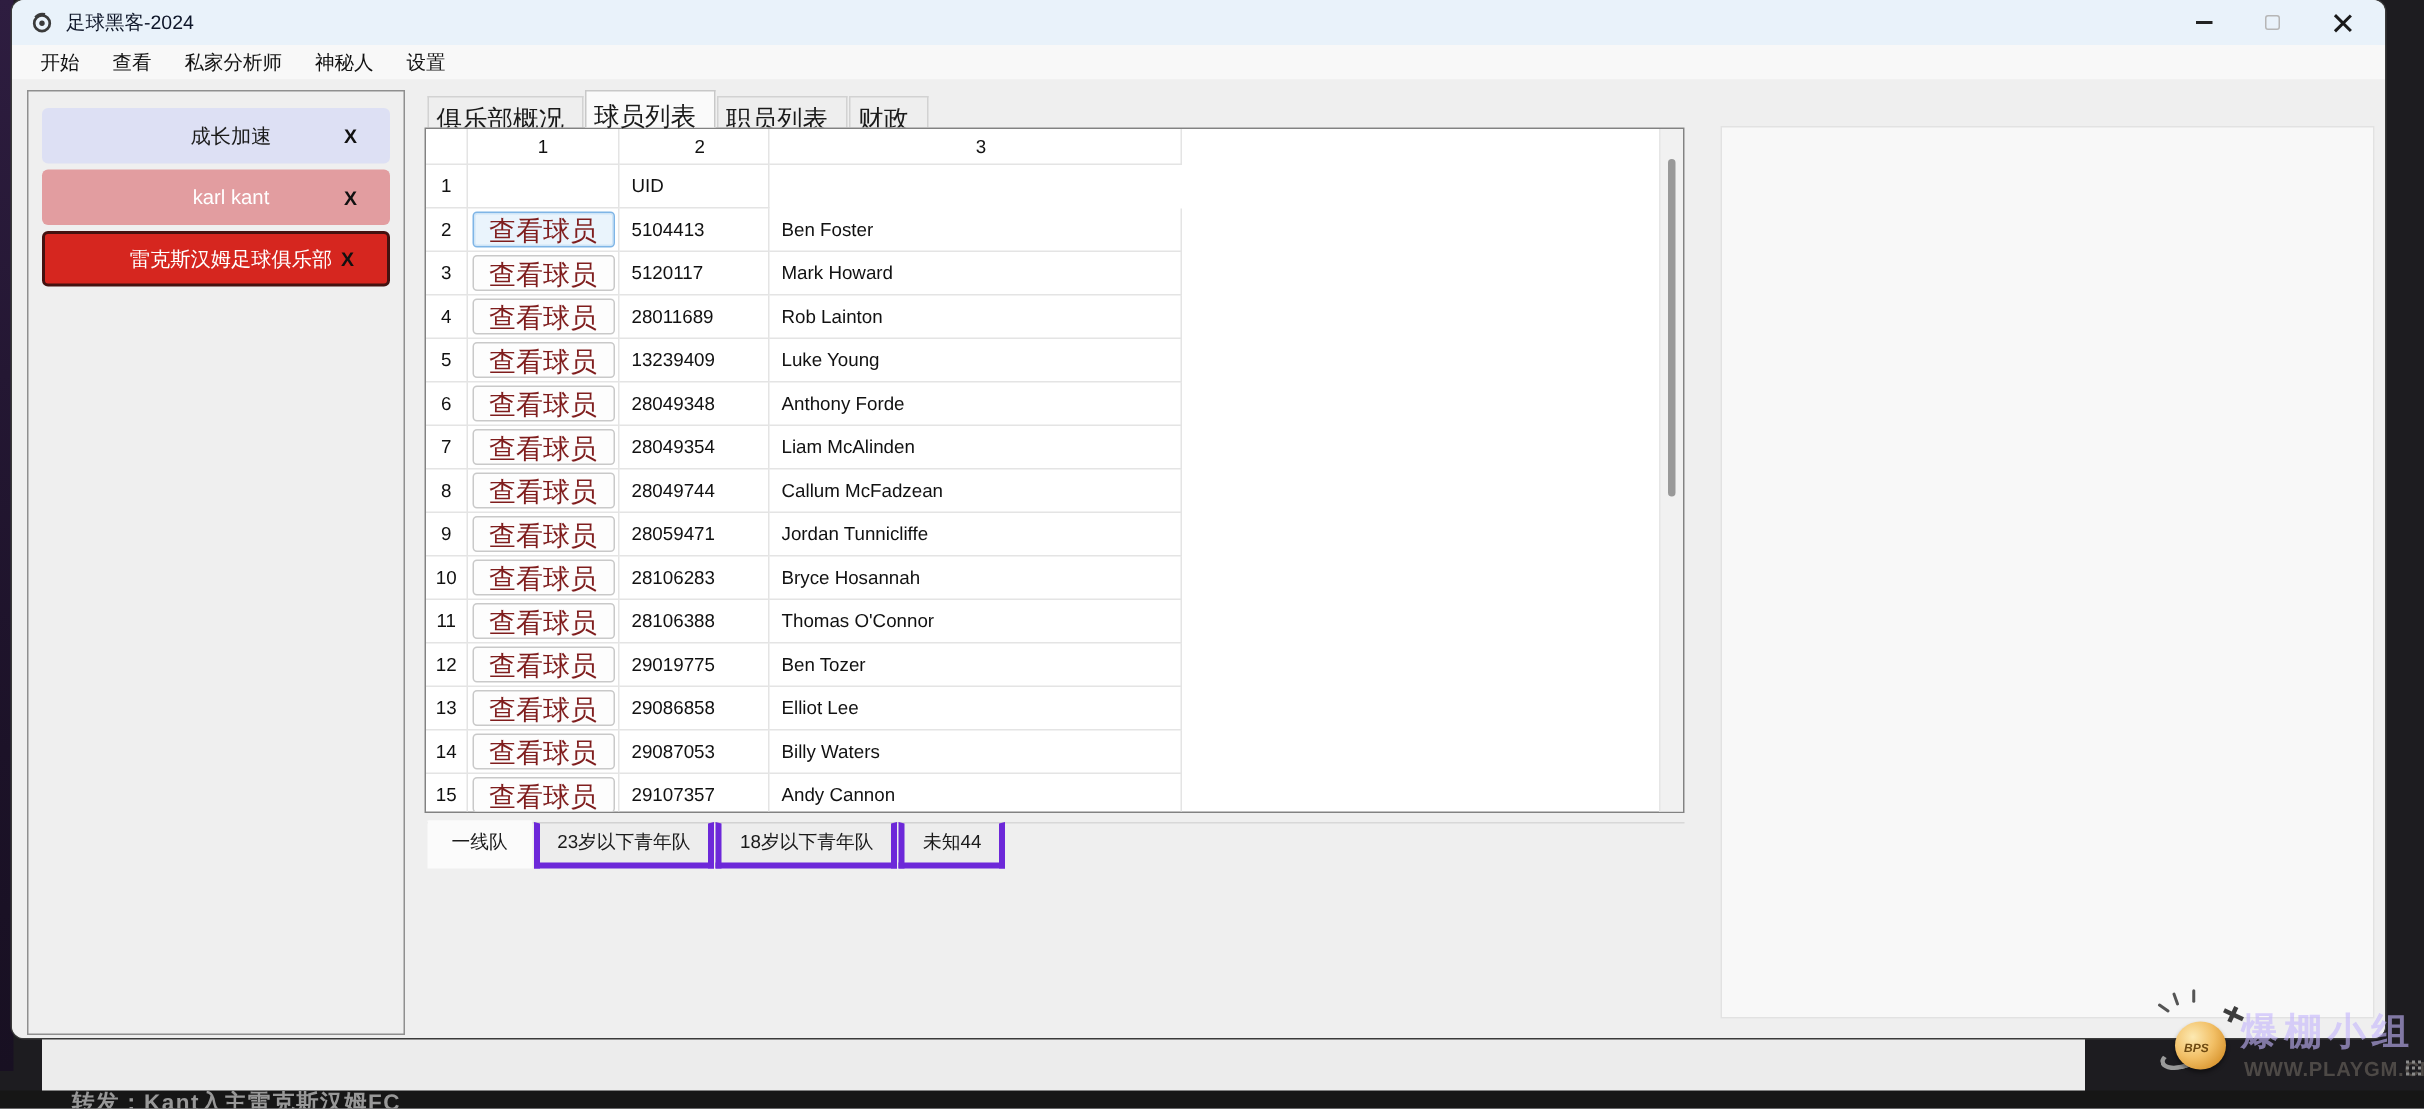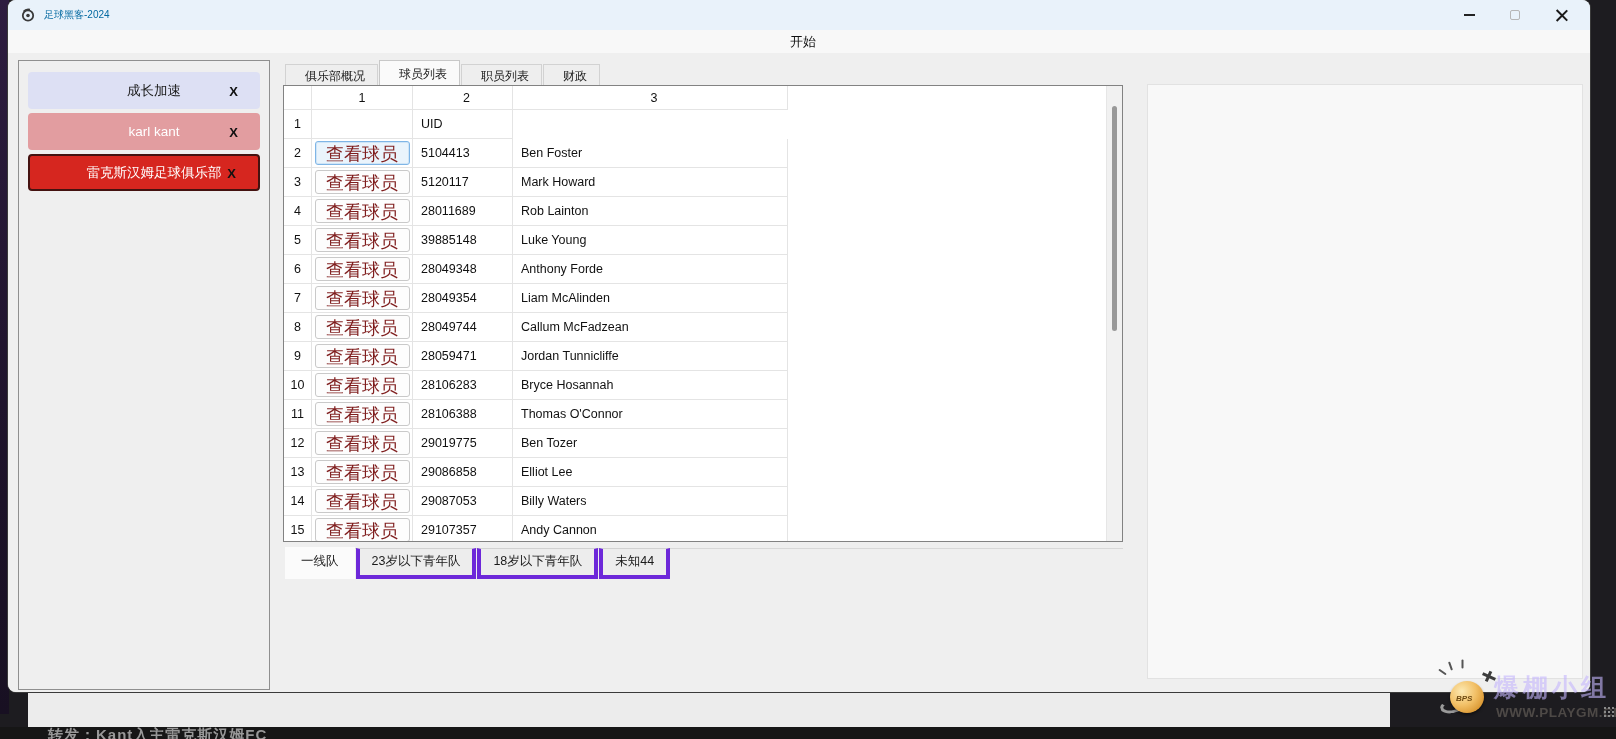--- a/index.html
+++ b/index.html
@@ -15,49 +15,49 @@
     background:#ececec; }
   .bg-bottom-bar { position:absolute; left:0; top:727px; width:1616px; height:12px; background:#161616; }
 
   
   .window { position:absolute; left:8px; top:0; width:1582px; height:692px;
     background:#efefef; border-radius:8px; box-shadow:0 0 0 1px #3a3a3a; overflow:hidden; z-index:2; }
 
   .titlebar { position:absolute; left:0; top:0; width:100%; height:30px;
     background:#e9f2fa; display:flex; align-items:center; padding-left:12px; }
   .app-icon { width:16px; height:16px; margin-right:8px; }
-  .title-text { font-size:10px; color:#0369a1; }
+  .title-text { font-size:13px; color:#0f172a; }
   .win-controls { position:absolute; right:6px; top:0; height:30px; display:flex; }
   .win-btn { width:46px; height:30px; display:flex; align-items:center; justify-content:center; }
   .glyph-min { width:11px; height:1.5px; background:#222; }
   .glyph-max { width:10px; height:10px; border:1.4px solid #b6b6b6; border-radius:2px; }
   .glyph-close { position:relative; width:12px; height:12px; }
   .glyph-close::before,.glyph-close::after { content:""; position:absolute; left:5.5px; top:-1px;
     width:1.6px; height:15px; background:#1a1a1a; }
   .glyph-close::before { transform:rotate(45deg); }
   .glyph-close::after { transform:rotate(-45deg); }
 
   .menubar { position:absolute; left:0; top:30px; width:100%; height:23px;
-    background:#f8f8f8; display:flex; align-items:center; padding-left:8px;flex-direction:column; }
+    background:#f8f8f8; display:flex; align-items:center; padding-left:8px; }
   .menu-item { font-size:13px; color:#111; padding:3px 11px; }
 
   .content { position:absolute; left:0; top:53px; width:100%; height:639px; background:#efefef; }
 
   
   .left-panel { position:absolute; left:10px; top:7px; width:252px; height:630px;
     border:1px solid #8f8f8f; background:#efefef; }
   .side-box { position:relative; margin:4px 9px 0 9px; height:37px; border-radius:4px;
     display:flex; align-items:center; justify-content:center; font-size:13.5px;padding-left:20px; }
   .side-box:first-child { margin-top:11px; }
   .side-close { position:absolute; right:22px; top:50%; transform:translateY(-50%);
     color:#111; font-size:13px; font-weight:bold; }
 
   
   .tabs { position:absolute; left:277px; top:9px; display:flex; align-items:flex-end; height:23px; }
-  .tab { font-size:12px; color:#1a1a1a; padding:3px 12px 4px 19px; background:#eeeeee;
+  .tab { font-size:17px; color:#1a1a1a; padding:3px 12px 4px 5px; background:#eeeeee;
     border:1px solid #d2d2d2; border-bottom:none; margin-right:1px; height:21px; }
   .tab.active { background:#fafafa; height:25px; padding-top:5px; position:relative; z-index:3;
     border-color:#c8c8c8; }
 
   
   .table-wrap { position:absolute; left:275px; top:32px; width:840px; height:457px;
     background:#ffffff; border:1px solid #828282; }
   .grid { position:absolute; left:0; top:0; right:17px; bottom:0; overflow:hidden; }
   .colnum-row { display:flex; height:24px; width:504px; }
   .trow { display:flex; height:29px; width:504px; }
@@ -215,21 +215,21 @@
     </div>
     <div class="c col2">28011689</div>
     <div class="c col3">Rob Lainton</div>
   </div>
 
   <div class="trow">
     <div class="c rownum">5</div>
     <div class="c col1">
       <button class="view-btn">查看球员</button>
     </div>
-    <div class="c col2">39885148</div>
+    <div class="c col2">13239409</div>
     <div class="c col3">Luke Young</div>
   </div>
 
   <div class="trow">
     <div class="c rownum">6</div>
     <div class="c col1">
       <button class="view-btn">查看球员</button>
     </div>
     <div class="c col2">28049348</div>
     <div class="c col3">Anthony Forde</div>

